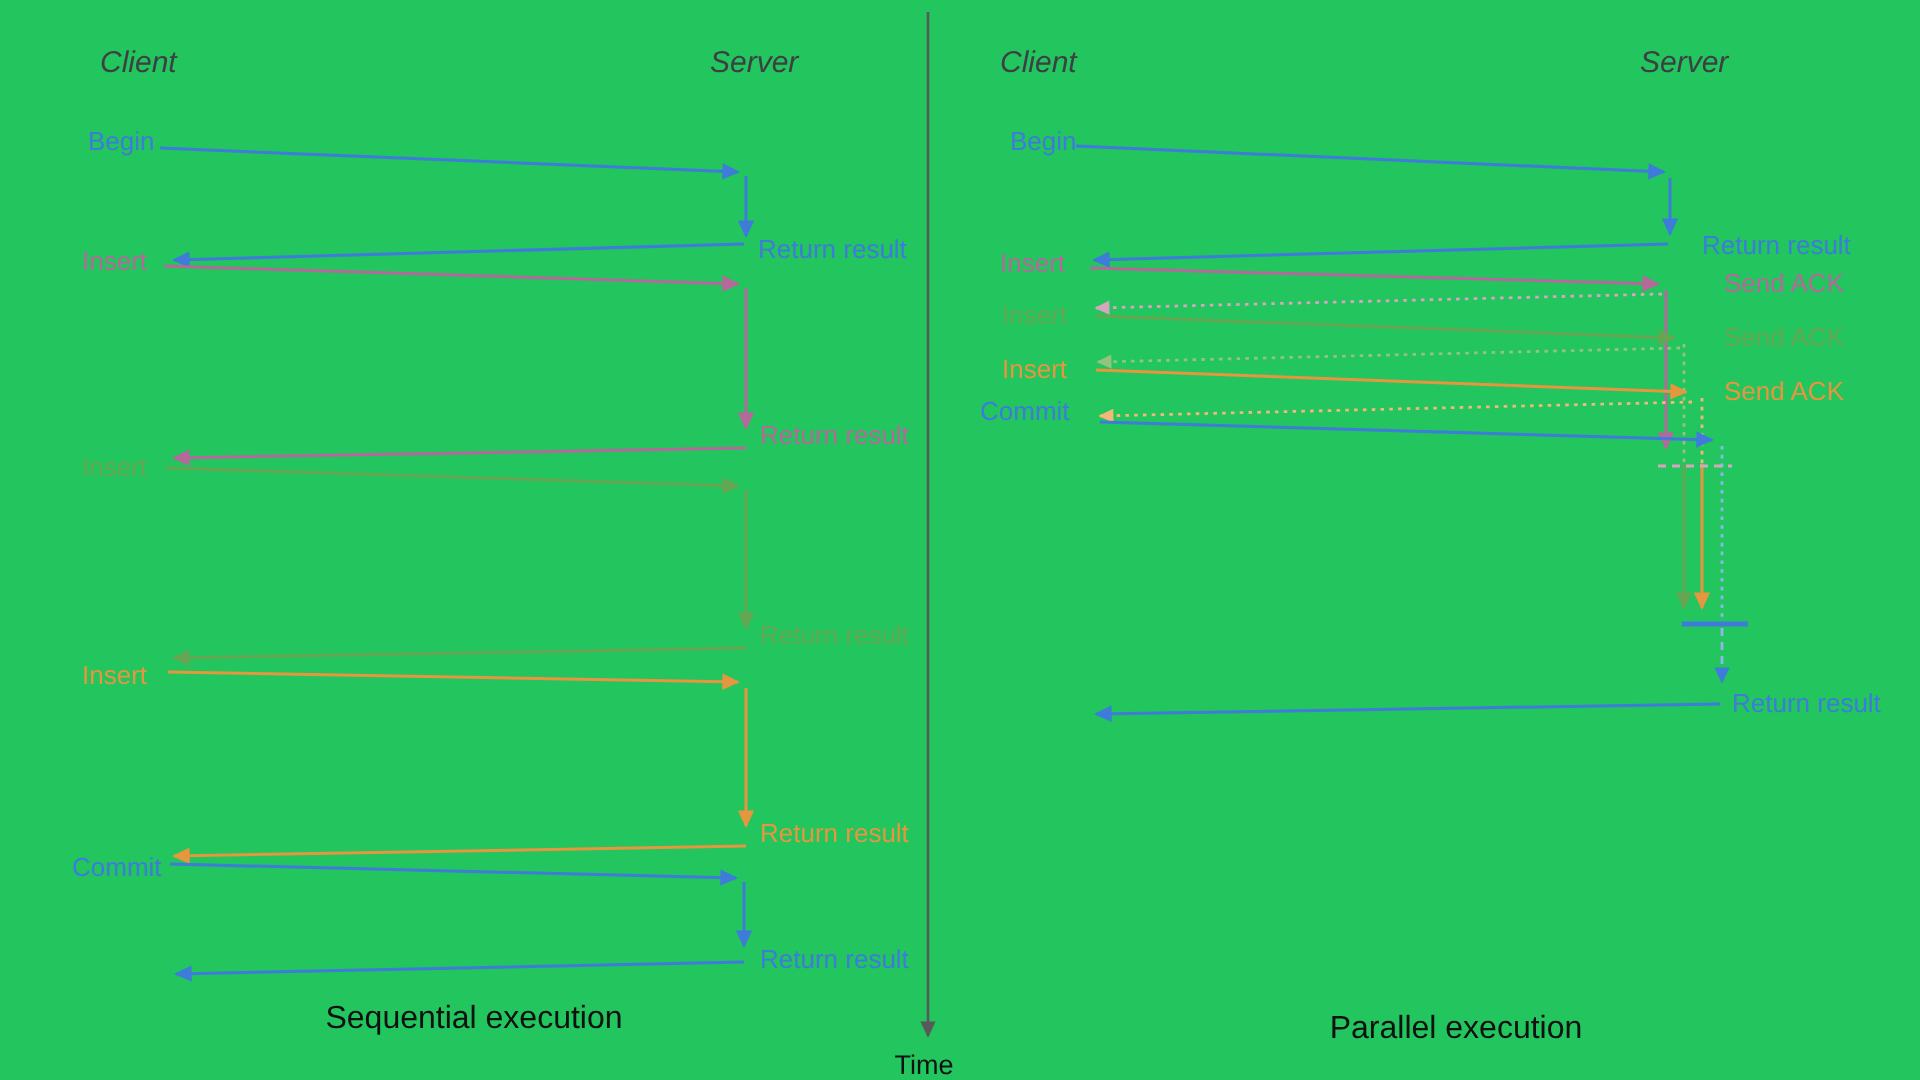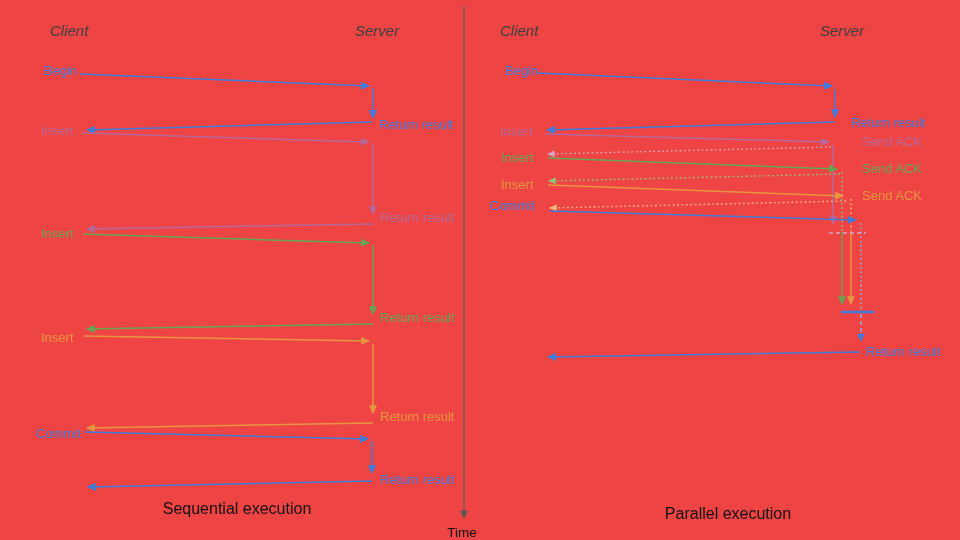--- a/index.html
+++ b/index.html
@@ -1,16 +1,16 @@
 <!DOCTYPE html>
 <html style="--blue: #3e7bdb; --pink: #b5699a; --green: #66a653; --orange: #e6963f; --blue_light: #8fb6e8; --pink_light: #d5a6bd; --green_light: #93c47d; --orange_light: #f3b878; --axis: #595959;"><head>
 <meta charset="utf-8">
 <style>
   html,body{margin:0;padding:0;background:#ffffff;}
-  .stage{position:relative;width:960px;height:540px;background:#ef4444;overflow:hidden;
+  .stage{position:relative;width:960px;height:540px;background:#22c55e;overflow:hidden;
          font-family:"Liberation Sans",sans-serif;}
   svg{display:block;}
   
   .ln{fill:none;stroke-width:1.5;stroke-linecap:butt;}
   .s-blue{stroke:var(--blue);}
   .s-pink{stroke:var(--pink);}
   .s-green{stroke:var(--green);}
   .s-orange{stroke:var(--orange);}
   .s-blueL{stroke:var(--blue_light);}
   .s-pinkL{stroke:var(--pink_light);}

